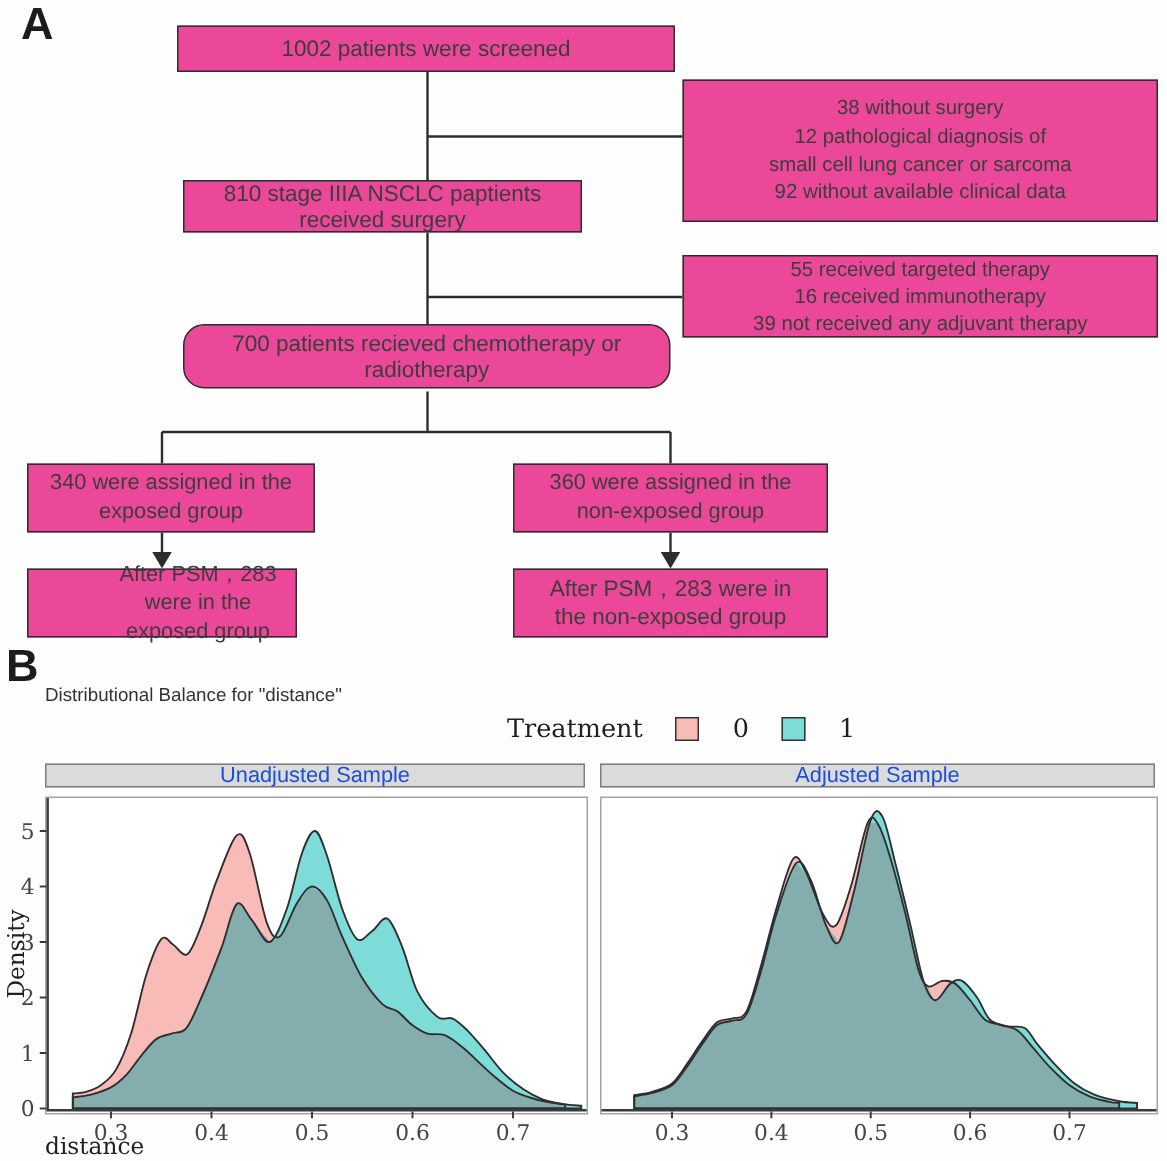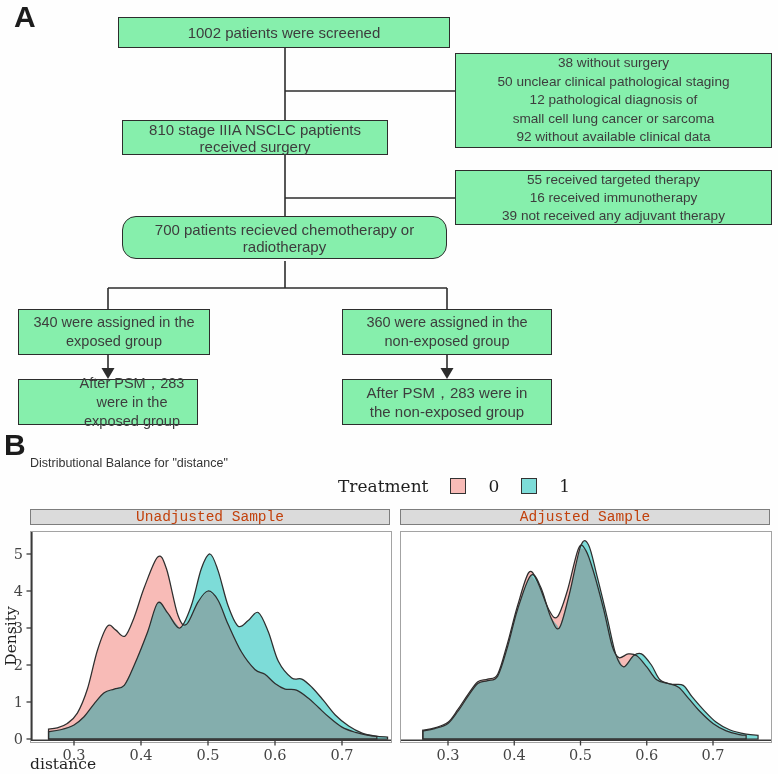--- a/index.html
+++ b/index.html
@@ -1,32 +1,32 @@
 <!DOCTYPE html>
 <html><head>
 <meta charset="utf-8">
 <style>
   html,body{margin:0;padding:0;background:#ffffff;}
   #figure{position:relative;width:778px;height:774px;background:#fefefe;overflow:hidden;
           font-family:"Liberation Sans",sans-serif;}
   .panel-label{position:absolute;font-size:30px;font-weight:600;color:#1c1c1c;line-height:1;}
   
-  .fbox{position:absolute;background:#86efac;border:1.6px solid #2d2d2d;box-sizing:border-box;
+  .fbox{position:absolute;background:#ec4899;border:1.6px solid #2d2d2d;box-sizing:border-box;
         display:flex;flex-direction:column;justify-content:center;align-items:center;
         text-align:center;color:#3d3d3d;}
   .fbox .ln{width:100%;}
   #flow-lines{position:absolute;left:0;top:0;pointer-events:none;}
   
   .b-title{position:absolute;left:30px;top:456px;font-size:12.5px;color:#333;}
   .legend{position:absolute;left:338px;top:476px;display:flex;align-items:center;gap:22px;
           font-family:"DejaVu Serif",serif;font-size:17px;color:#1f1f1f;}
   .legend-swatch{width:16px;height:16px;border:1.5px solid #333;box-sizing:border-box;display:inline-block;}
   .strip{position:absolute;height:16px;background:#dbdbdb;border:1px solid #7d7d7d;box-sizing:border-box;
          display:flex;align-items:center;justify-content:center;
-         font-family:Liberation Mono, monospace;font-size:14.5px;color:#c2410c;}
+         font-family:Liberation Sans, sans-serif;font-size:14.5px;color:#1d4ed8;}
   .facet-panel{position:absolute;top:531px;height:210px;background:#fff;border:1px solid #a3a3a3;
          box-sizing:content-box;}
   .facet-panel svg{overflow:visible;display:block;}
   .axis-title-y{position:absolute;left:11px;top:636px;transform:translate(-50%,-50%) rotate(-90deg);
          font-family:"DejaVu Serif",serif;font-size:15.5px;color:#1f1f1f;}
   .axis-title-x{position:absolute;left:30px;top:755px;width:740px;text-align:left;
          font-family:"DejaVu Serif",serif;font-size:15.5px;color:#1f1f1f;}
 </style>
 </head>
 <body>
@@ -51,21 +51,20 @@
     <polygon points="101.5,368 114.5,368 108,379" fill="#2d2d2d"></polygon>
     <polygon points="440.5,368 453.5,368 447,379" fill="#2d2d2d"></polygon>
   </svg>
 
   <div class="fbox" style="left:118px;top:17px;width:332px;height:31px;font-size:15px;">
     <div class="ln">1002 patients were screened</div>
   </div>
 
   <div class="fbox" style="left:455px;top:53px;width:317px;height:95px;font-size:13.6px;line-height:18.6px;">
     <div class="ln">38 without surgery</div>
-    <div class="ln">50 unclear clinical pathological staging</div>
     <div class="ln">12 pathological diagnosis of</div>
     <div class="ln">small cell lung cancer or sarcoma</div>
     <div class="ln">92 without available clinical data</div>
   </div>
 
   <div class="fbox" style="left:122px;top:120px;width:266px;height:35px;font-size:15px;">
     <div class="ln">810 stage IIIA NSCLC paptients received surgery</div>
   </div>
 
   <div class="fbox" style="left:455px;top:170px;width:317px;height:55px;font-size:13.6px;line-height:18px;">

